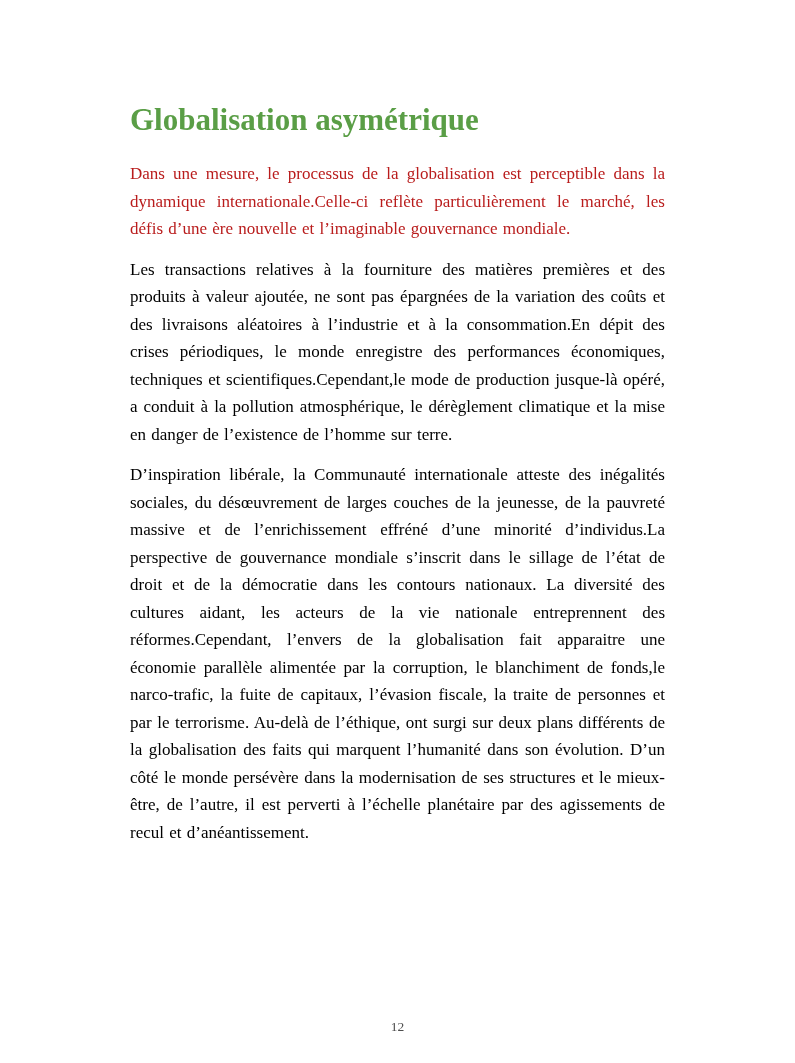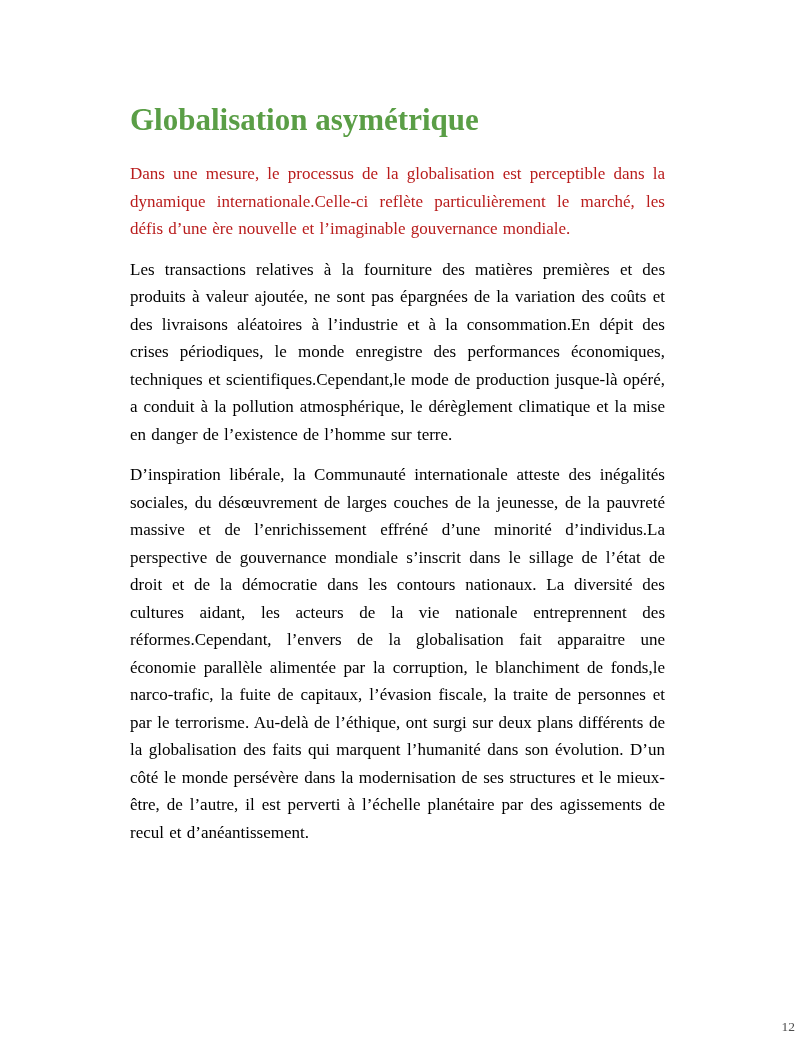--- a/index.html
+++ b/index.html
@@ -29,21 +29,21 @@
     text-align: justify;
     margin: 0 0 13px 0;
     color: #000000;
     word-spacing: 1px;
   }
   .page-footer {
     position: absolute;
     left: 0;
     right: 0;
     bottom: 28px;
-    text-align: right;
+    text-align: center;
   }
   .page-number {
     font-size: 13.5px;
     font-family: "Liberation Serif", "DejaVu Serif", serif;
   }
 </style>
 </head>
 <body>
 
 <div class="page">

